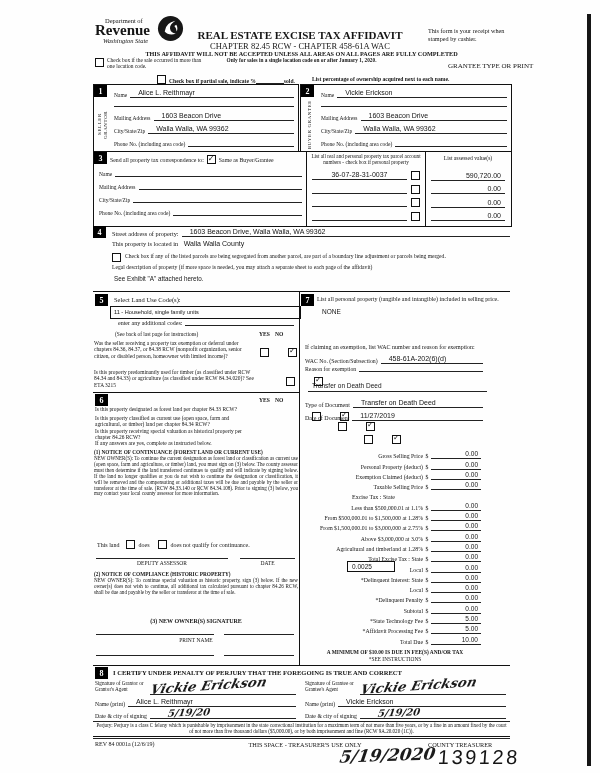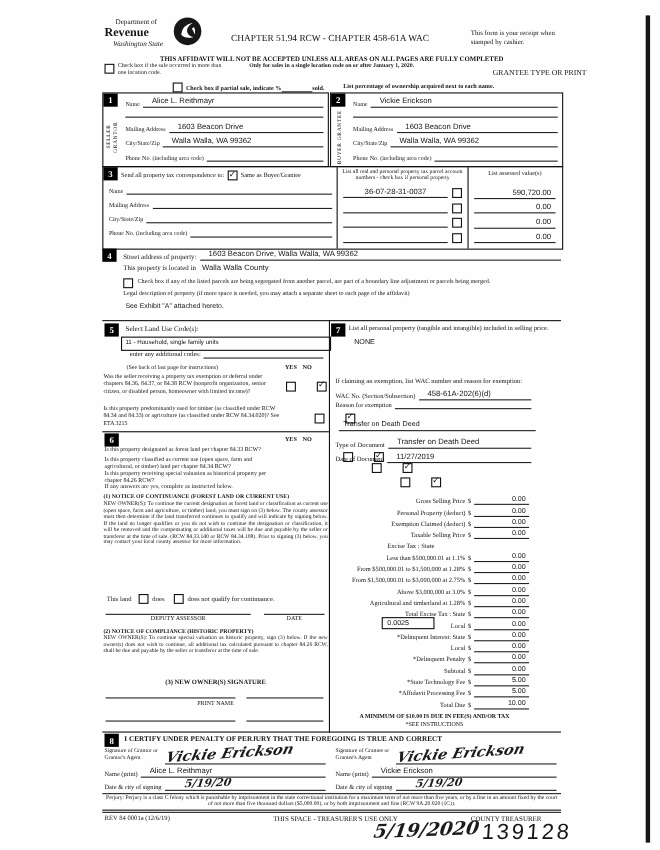--- a/index.html
+++ b/index.html
@@ -45,32 +45,33 @@
 
 <div class="page">
 
   
   <div class="abs" style="left:587px;top:14px;width:4px;height:752px;background:#161616;"></div>
 
   
   <div class="abs" style="left:95px;top:17px;width:120px;">
     <div style="position:relative;">
       <div style="font-size:6.5px;margin-left:10px;">Department of</div>
-      <div class="b" style="font-size:11px;line-height:13px;">Revenue</div>
+      <div class="b" style="font-size:15px;line-height:13px;">Revenue</div>
       <div style="font-size:6.5px;font-style:italic;margin-left:8px;">Washington State</div>
       <svg class="abs" style="left:62px;top:-2px;" width="27" height="27" viewBox="0 0 28 28">
         <circle cx="14" cy="14" r="13" fill="#171717"></circle>
         <path d="M8 17 Q9 8 19 6 Q13 10 13.5 14 Q14 18.5 19.5 19.5 Q11.5 21.5 8 17 Z" fill="#fff"></path>
         <path d="M20 10 Q22 13 20.5 17 Q20 13.5 18 11.5 Z" fill="#fff"></path>
       </svg>
     </div>
   </div>
 
   <div class="abs c" style="left:150px;top:29px;width:300px;">
-    <div style="font-size:8.5px;">CHAPTER 51.94 RCW - CHAPTER 458-61A WAC</div>
+    <div class="b" style="font-size:11px;">REAL ESTATE EXCISE TAX AFFIDAVIT</div>
+    <div style="font-size:8.5px;">CHAPTER 82.45 RCW - CHAPTER 458-61A WAC</div>
   </div>
   <div class="abs b c" style="left:93px;top:50px;width:417px;font-size:6.2px;">THIS AFFIDAVIT WILL NOT BE ACCEPTED UNLESS ALL AREAS ON ALL PAGES ARE FULLY COMPLETED</div>
   <div class="abs b c" style="left:93px;top:57px;width:417px;font-size:5.3px;">Only for sales in a single location code on or after January 1, 2020.</div>
 
   <div class="abs" style="left:428px;top:27px;width:82px;font-size:6.2px;line-height:7.5px;">This form is your receipt when stamped by cashier.</div>
   <div class="abs" style="left:448px;top:62px;font-size:7px;">GRANTEE TYPE OR PRINT</div>
 
   <div class="abs" style="left:95px;top:57px;width:110px;font-size:5.4px;line-height:6.2px;">
     <span class="cb" style="float:left;margin:1px 3px 0 0;"></span>
     <span>Check box if the sale occurred in more than one location code.</span>

